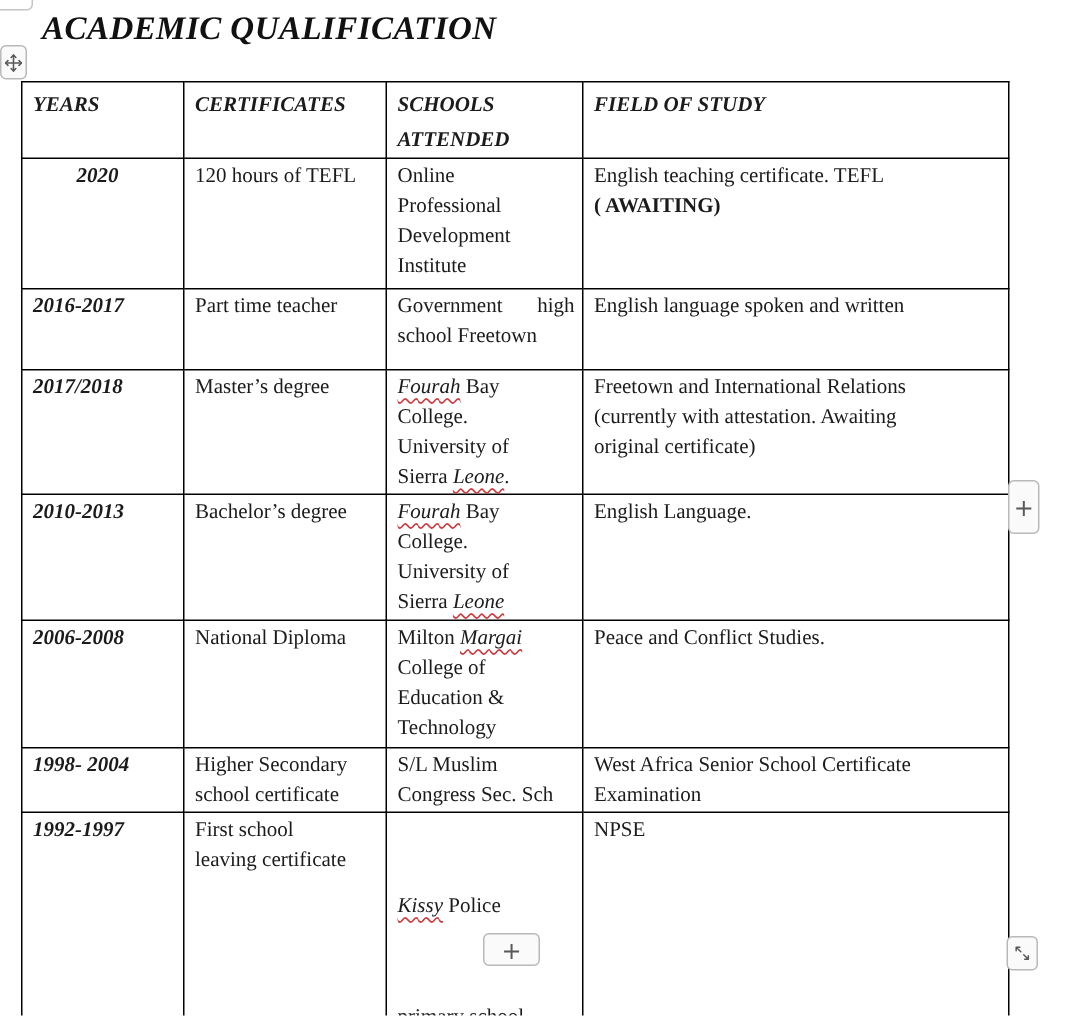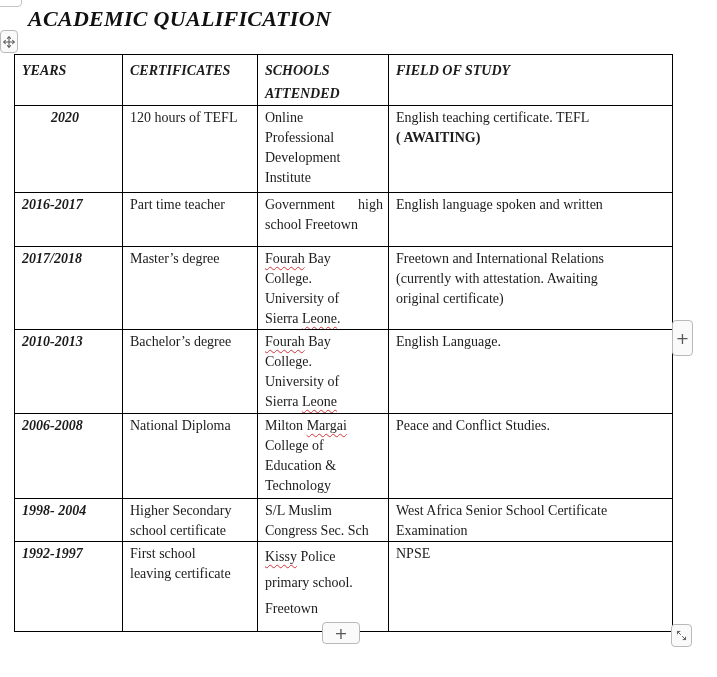--- a/index.html
+++ b/index.html
@@ -49,28 +49,29 @@
   tr.r1       { height: 54px; }
   tr.r2       { height: 81px; }
   tr.r3       { height: 84px; }
   tr.r4       { height: 85px; }
   tr.r5       { height: 41px; }
   tr.r6       { height: 90px; }
   td.years { font-weight: bold; font-style: italic; }
   td.years.italic { font-style: italic; padding-left: 36px; }
   .line { white-space: nowrap; }
   .jline { white-space: normal; text-align: justify; text-align-last: justify; }
-  .spaced .line { line-height: 26px; }
+  .spaced .line { line-height: 26px; margin-top: 48px; }
   .bold { font-weight: bold; }
   .squiggle {
     text-decoration: underline;
     text-decoration-style: wavy;
     text-decoration-color: #d13438;
     text-decoration-thickness: 1px;
     text-underline-offset: 3px;
+    font-style: italic;
   }
   
   .ctrl {
     position: absolute;
     background: #fafafa;
     border: 1px solid #b9b9b9;
     border-radius: 4px;
     color: #595959;
     display: flex;
     align-items: center;

